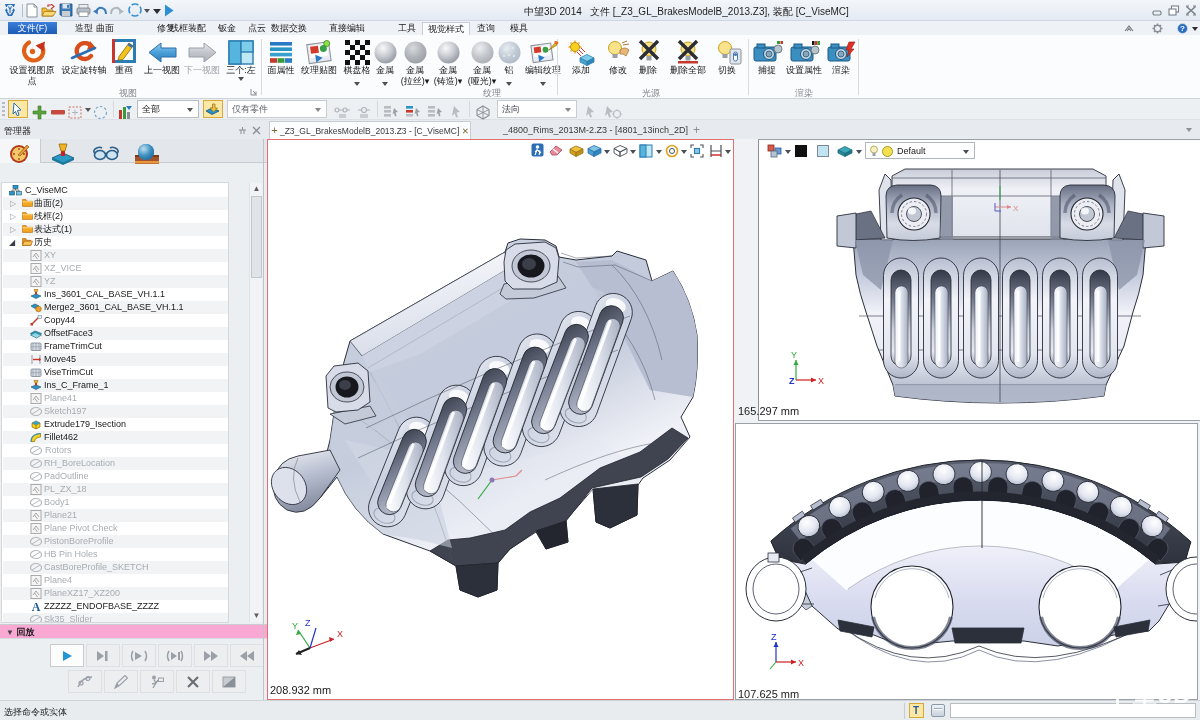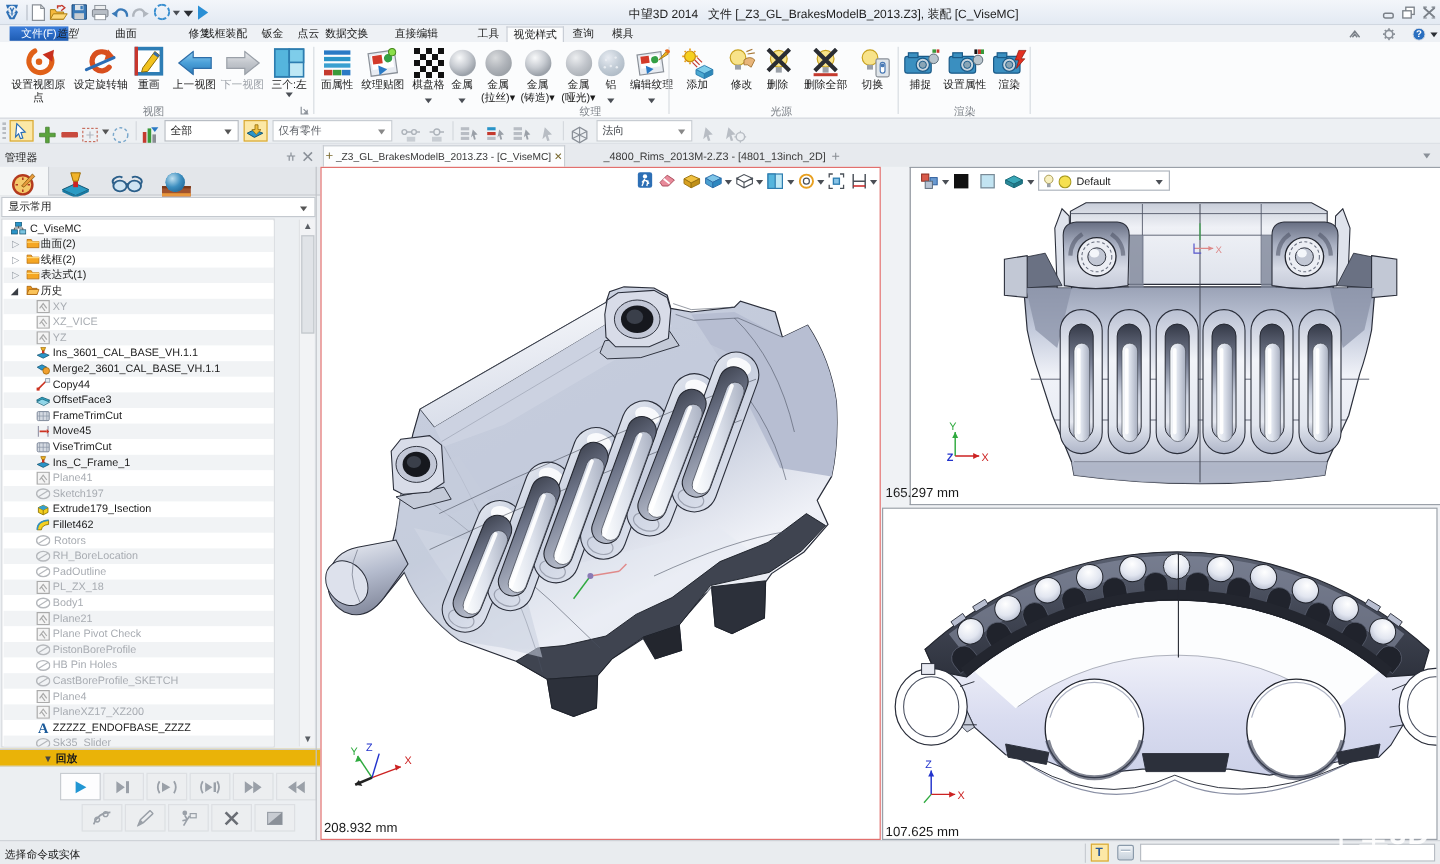--- a/index.html
+++ b/index.html
@@ -119,21 +119,21 @@
         <rect x="1" y="4" width="7" height="6" fill="#fff" stroke="#7a8088" stroke-width="1.1"></rect>
       </svg>
     <svg class="abs" style="left:1185px;top:5px;" width="12" height="11" viewBox="0 0 12 11">
         <path d="M1.5 1.5 L10.5 9.5 M10.5 1.5 L1.5 9.5" stroke="#7a8088" stroke-width="1.6"></path>
         <path d="M1 1 H4 M8 1 H11 M1 10 H4 M8 10 H11" stroke="#7a8088" stroke-width="1"></path>
       </svg>
   </div>
 
   <div id="menubar">
     <div class="mtab" id="mtab-file" style="left:8px; width:49px;">文件(F)</div>
-    <div class="mtab" style="left:43px; width:26px;font-style:italic;">造型</div>
+    <div class="mtab" style="left:71px; width:26px;">造型</div>
     <div class="mtab" style="left:92px; width:26px;">曲面</div>
     <div class="mtab" style="left:122px; width:26px;margin-left:44px;">线框</div>
     <div class="mtab" style="left:153px; width:26px;">修复</div>
     <div class="mtab" style="left:184px; width:26px;">装配</div>
     <div class="mtab" style="left:214px; width:26px;">钣金</div>
     <div class="mtab" style="left:244px; width:26px;">点云</div>
     <div class="mtab" style="left:264px; width:50px;">数据交换</div>
     <div class="mtab" style="left:322px; width:50px;">直接编辑</div>
     <div class="mtab" style="left:394px; width:26px;">工具</div>
     <div class="mtab" id="mtab-active" style="left:422px; width:48px;">视觉样式</div>
@@ -573,23 +573,20 @@
     <svg width="0" height="0">
         <defs>
       <radialGradient id="ballg" cx="0.35" cy="0.3" r="0.9">
             <stop offset="0" stop-color="#bfe0f0"></stop>
             <stop offset="0.5" stop-color="#3d8fc0"></stop>
             <stop offset="1" stop-color="#1a5a88"></stop>
           </radialGradient>
     </defs>
       </svg>
     
-    <div style="position:absolute;left:1px;top:25px;width:262px;height:17px;background:#fff;border:1px solid #c4c9cf;font-size:9px;line-height:15px;padding-left:5px;">显示常用
-      <span class="darr" style="right:6px;top:7px;border-top-color:#555;"></span>
-    </div>
     
     <div id="tree" style="position:absolute;left:1px;top:43px;width:228px;height:441px;background:#fff;border:1px solid #d4d8dc;overflow:hidden;">
       <div class="treerow" style="top:1px;background:#ffffff;">
           <span style="position:absolute;left:6px;top:1px;"><svg width="13" height="11" viewBox="0 0 13 11">
               <rect x="4" y="0" width="5" height="3.5" fill="#2a94c8" stroke="#14526e" stroke-width="0.6"></rect>
               <rect x="0.5" y="6.5" width="5" height="3.5" fill="#2a94c8" stroke="#14526e" stroke-width="0.6"></rect>
               <rect x="7.5" y="6.5" width="5" height="3.5" fill="#7ac4e0" stroke="#14526e" stroke-width="0.6"></rect>
               <path d="M6.5 3.5 V5 M3 5 H10 M3 5 V6.5 M10 5 V6.5" stroke="#444" stroke-width="0.7" fill="none"></path>
             </svg></span>
           <span style="position:absolute;left:22px;">C_ViseMC</span>
@@ -834,21 +831,21 @@
           <span style="position:absolute;left:41px;">Sk35_Slider</span>
         </div>
     </div>
     
     <div style="position:absolute;left:249px;top:44px;width:13px;height:439px;background:#f2f3f5;border-left:1px solid #e0e2e5;">
       <div style="position:absolute;left:1px;top:0px;width:11px;height:12px;background:#f2f3f5;color:#5a5e64;font-size:8px;text-align:center;line-height:12px;">▲</div>
       <div style="position:absolute;left:1px;top:13px;width:11px;height:82px;background:#e0e3e7;border:1px solid #c2c7cc;"></div>
       <div style="position:absolute;left:1px;bottom:0px;width:11px;height:12px;color:#5a5e64;font-size:8px;text-align:center;line-height:12px;">▼</div>
     </div>
     
-    <div style="position:absolute;left:0;top:485px;width:267px;height:15px;background:#eab308;border-top:1px solid #c8ccd1;border-bottom:1px solid #d8dbdf;font-size:9px;line-height:14px;padding-left:30px;"><span style="margin-left:6px;color:#444;font-size:8px;">▼</span> <b style="font-weight:bold;">回放</b></div>
+    <div style="position:absolute;left:0;top:485px;width:267px;height:15px;background:#f9a8d4;border-top:1px solid #c8ccd1;border-bottom:1px solid #d8dbdf;font-size:9px;line-height:14px;"><span style="margin-left:6px;color:#444;font-size:8px;">▼</span> <b style="font-weight:bold;">回放</b></div>
     <div id="replay" style="position:absolute;left:0;top:500px;width:267px;height:61px;">
       <div style="position:absolute;left:50px;top:5px;width:34px;height:23px;background:#fdfdfe;border:1px solid #c8ccd1;display:flex;align-items:center;justify-content:center;">
           <svg width="12" height="12" viewBox="0 0 12 12">
             <path d="M2 1 L11 6 L2 11 Z" fill="#2196d3"></path>
           </svg>
         </div>
       <div style="position:absolute;left:86px;top:5px;width:34px;height:23px;background:#eceef0;border:1px solid #dddfe3;display:flex;align-items:center;justify-content:center;">
           <svg width="14" height="12" viewBox="0 0 14 12">
             <path d="M1 1 L8 6 L1 11 Z" fill="#9aa0a8"></path>
             <rect x="9" y="1" width="2.5" height="10" fill="#9aa0a8"></rect>

